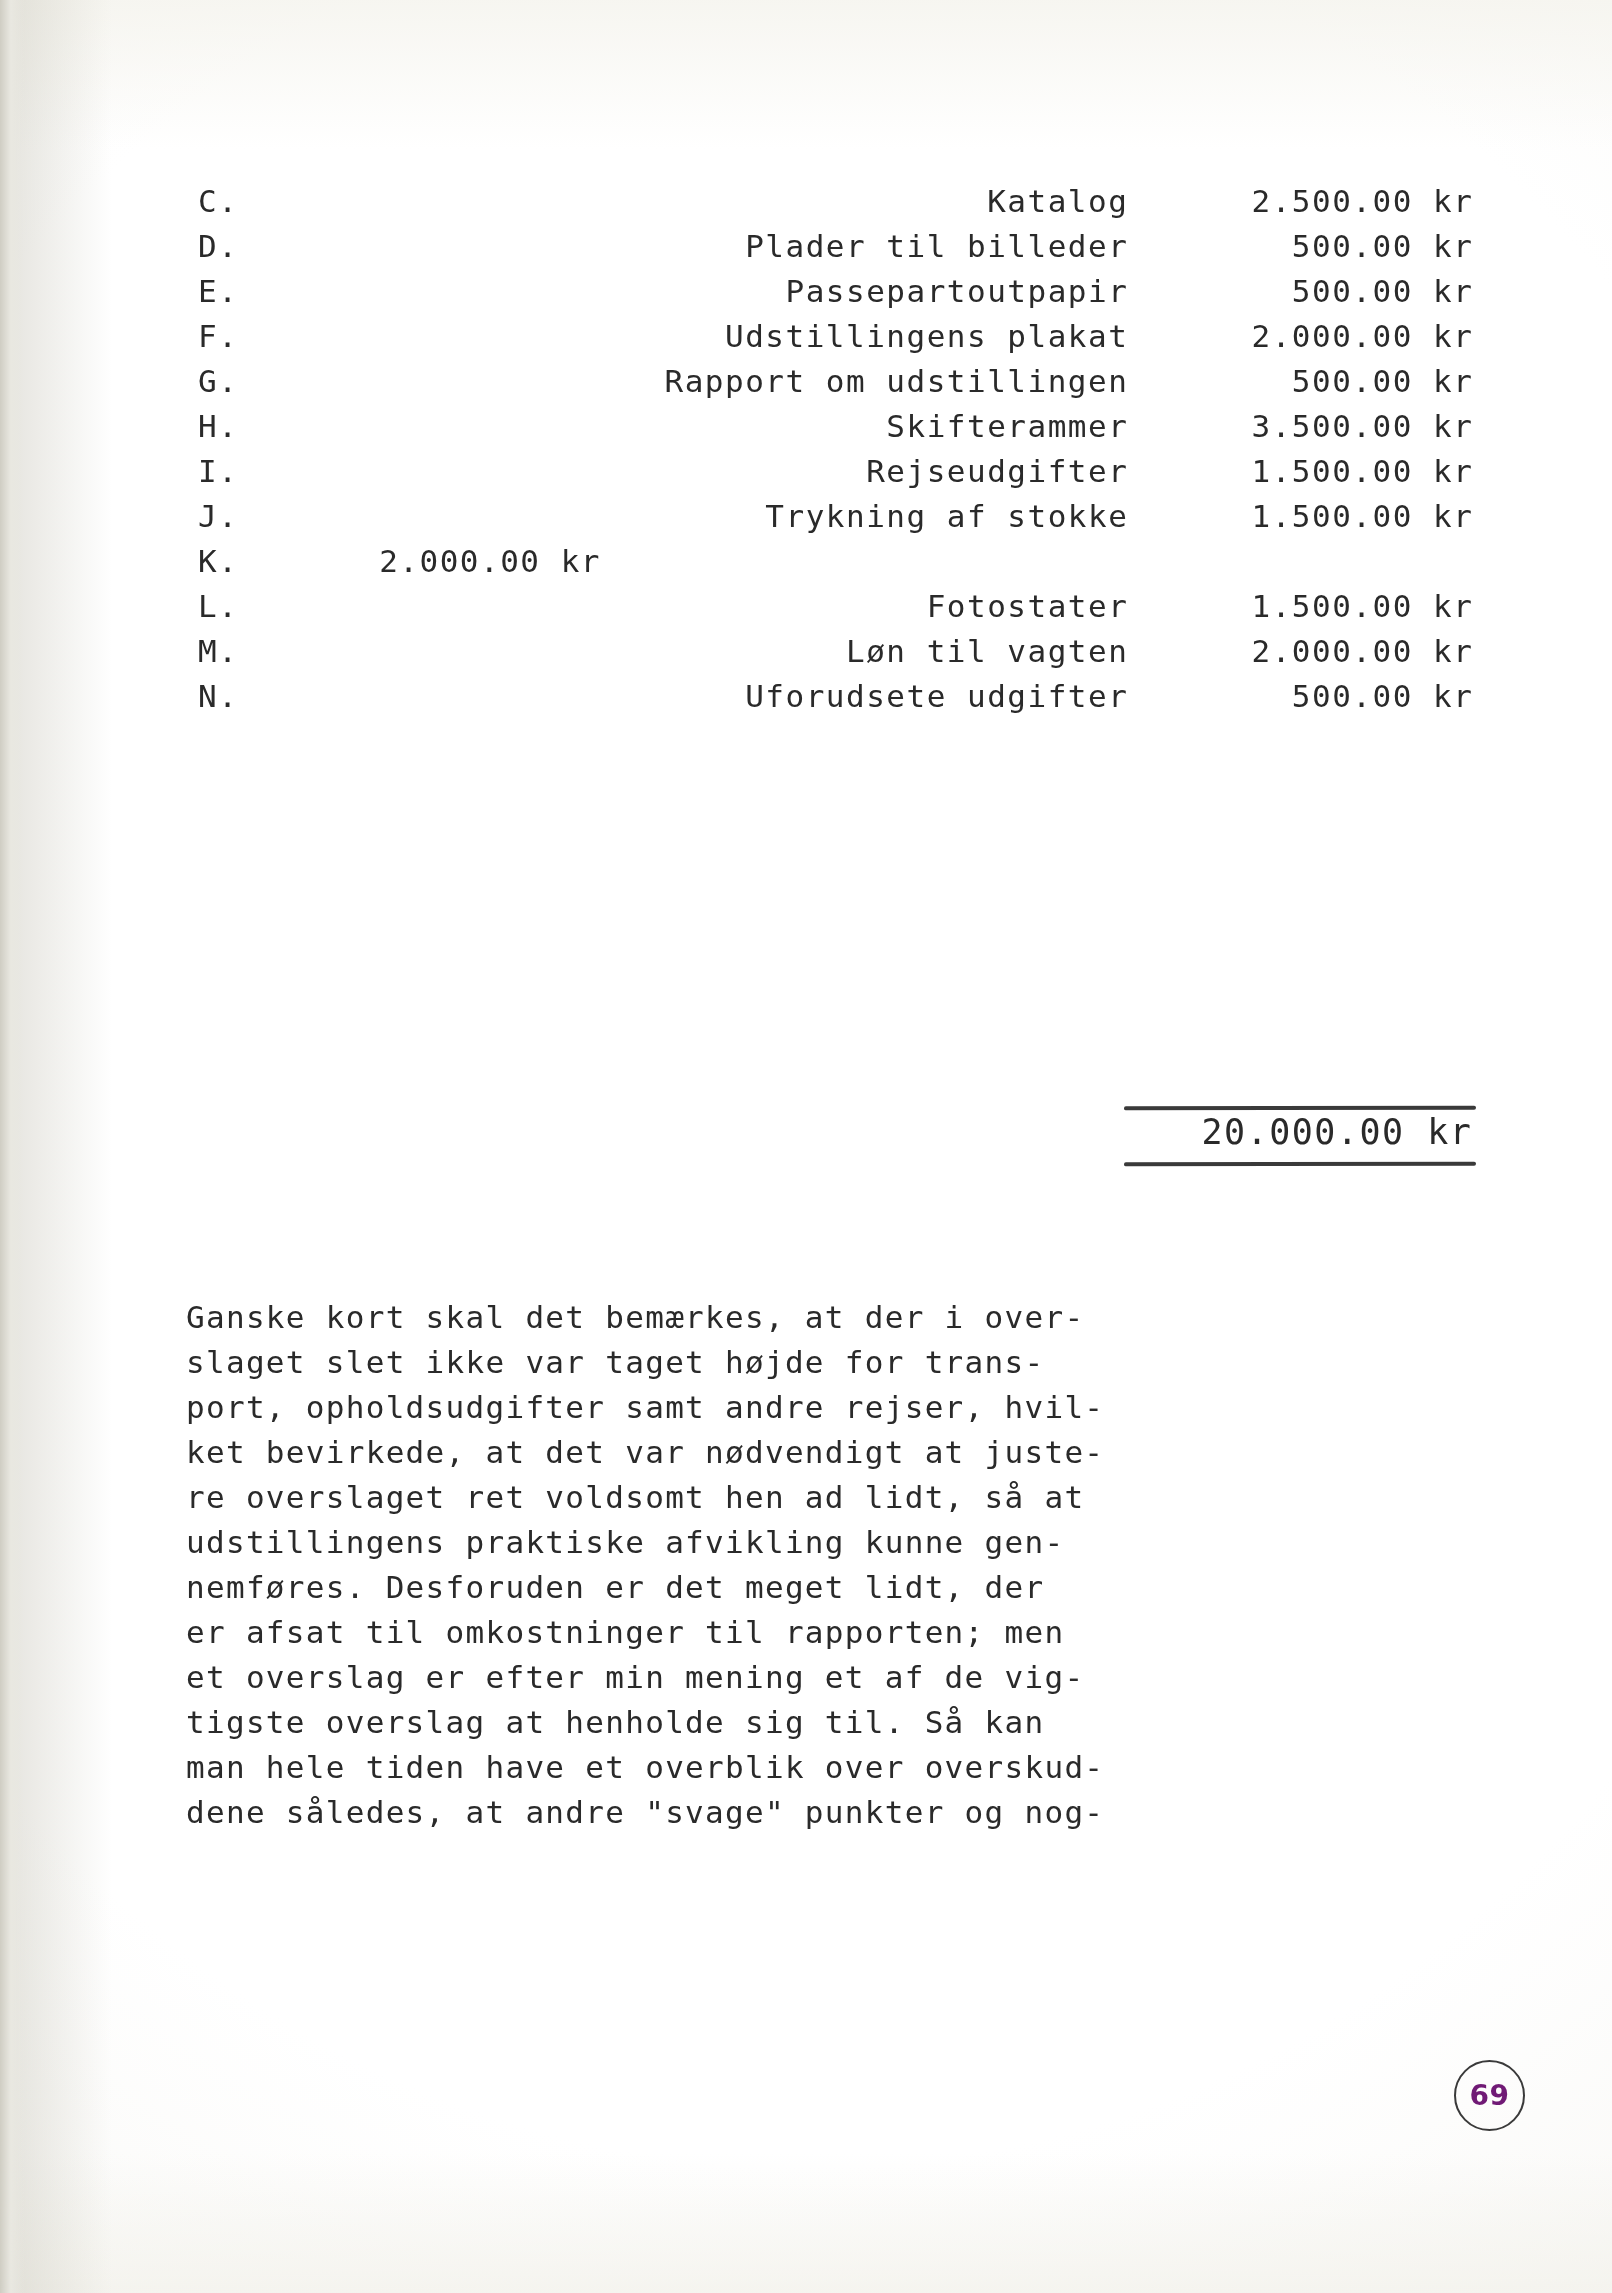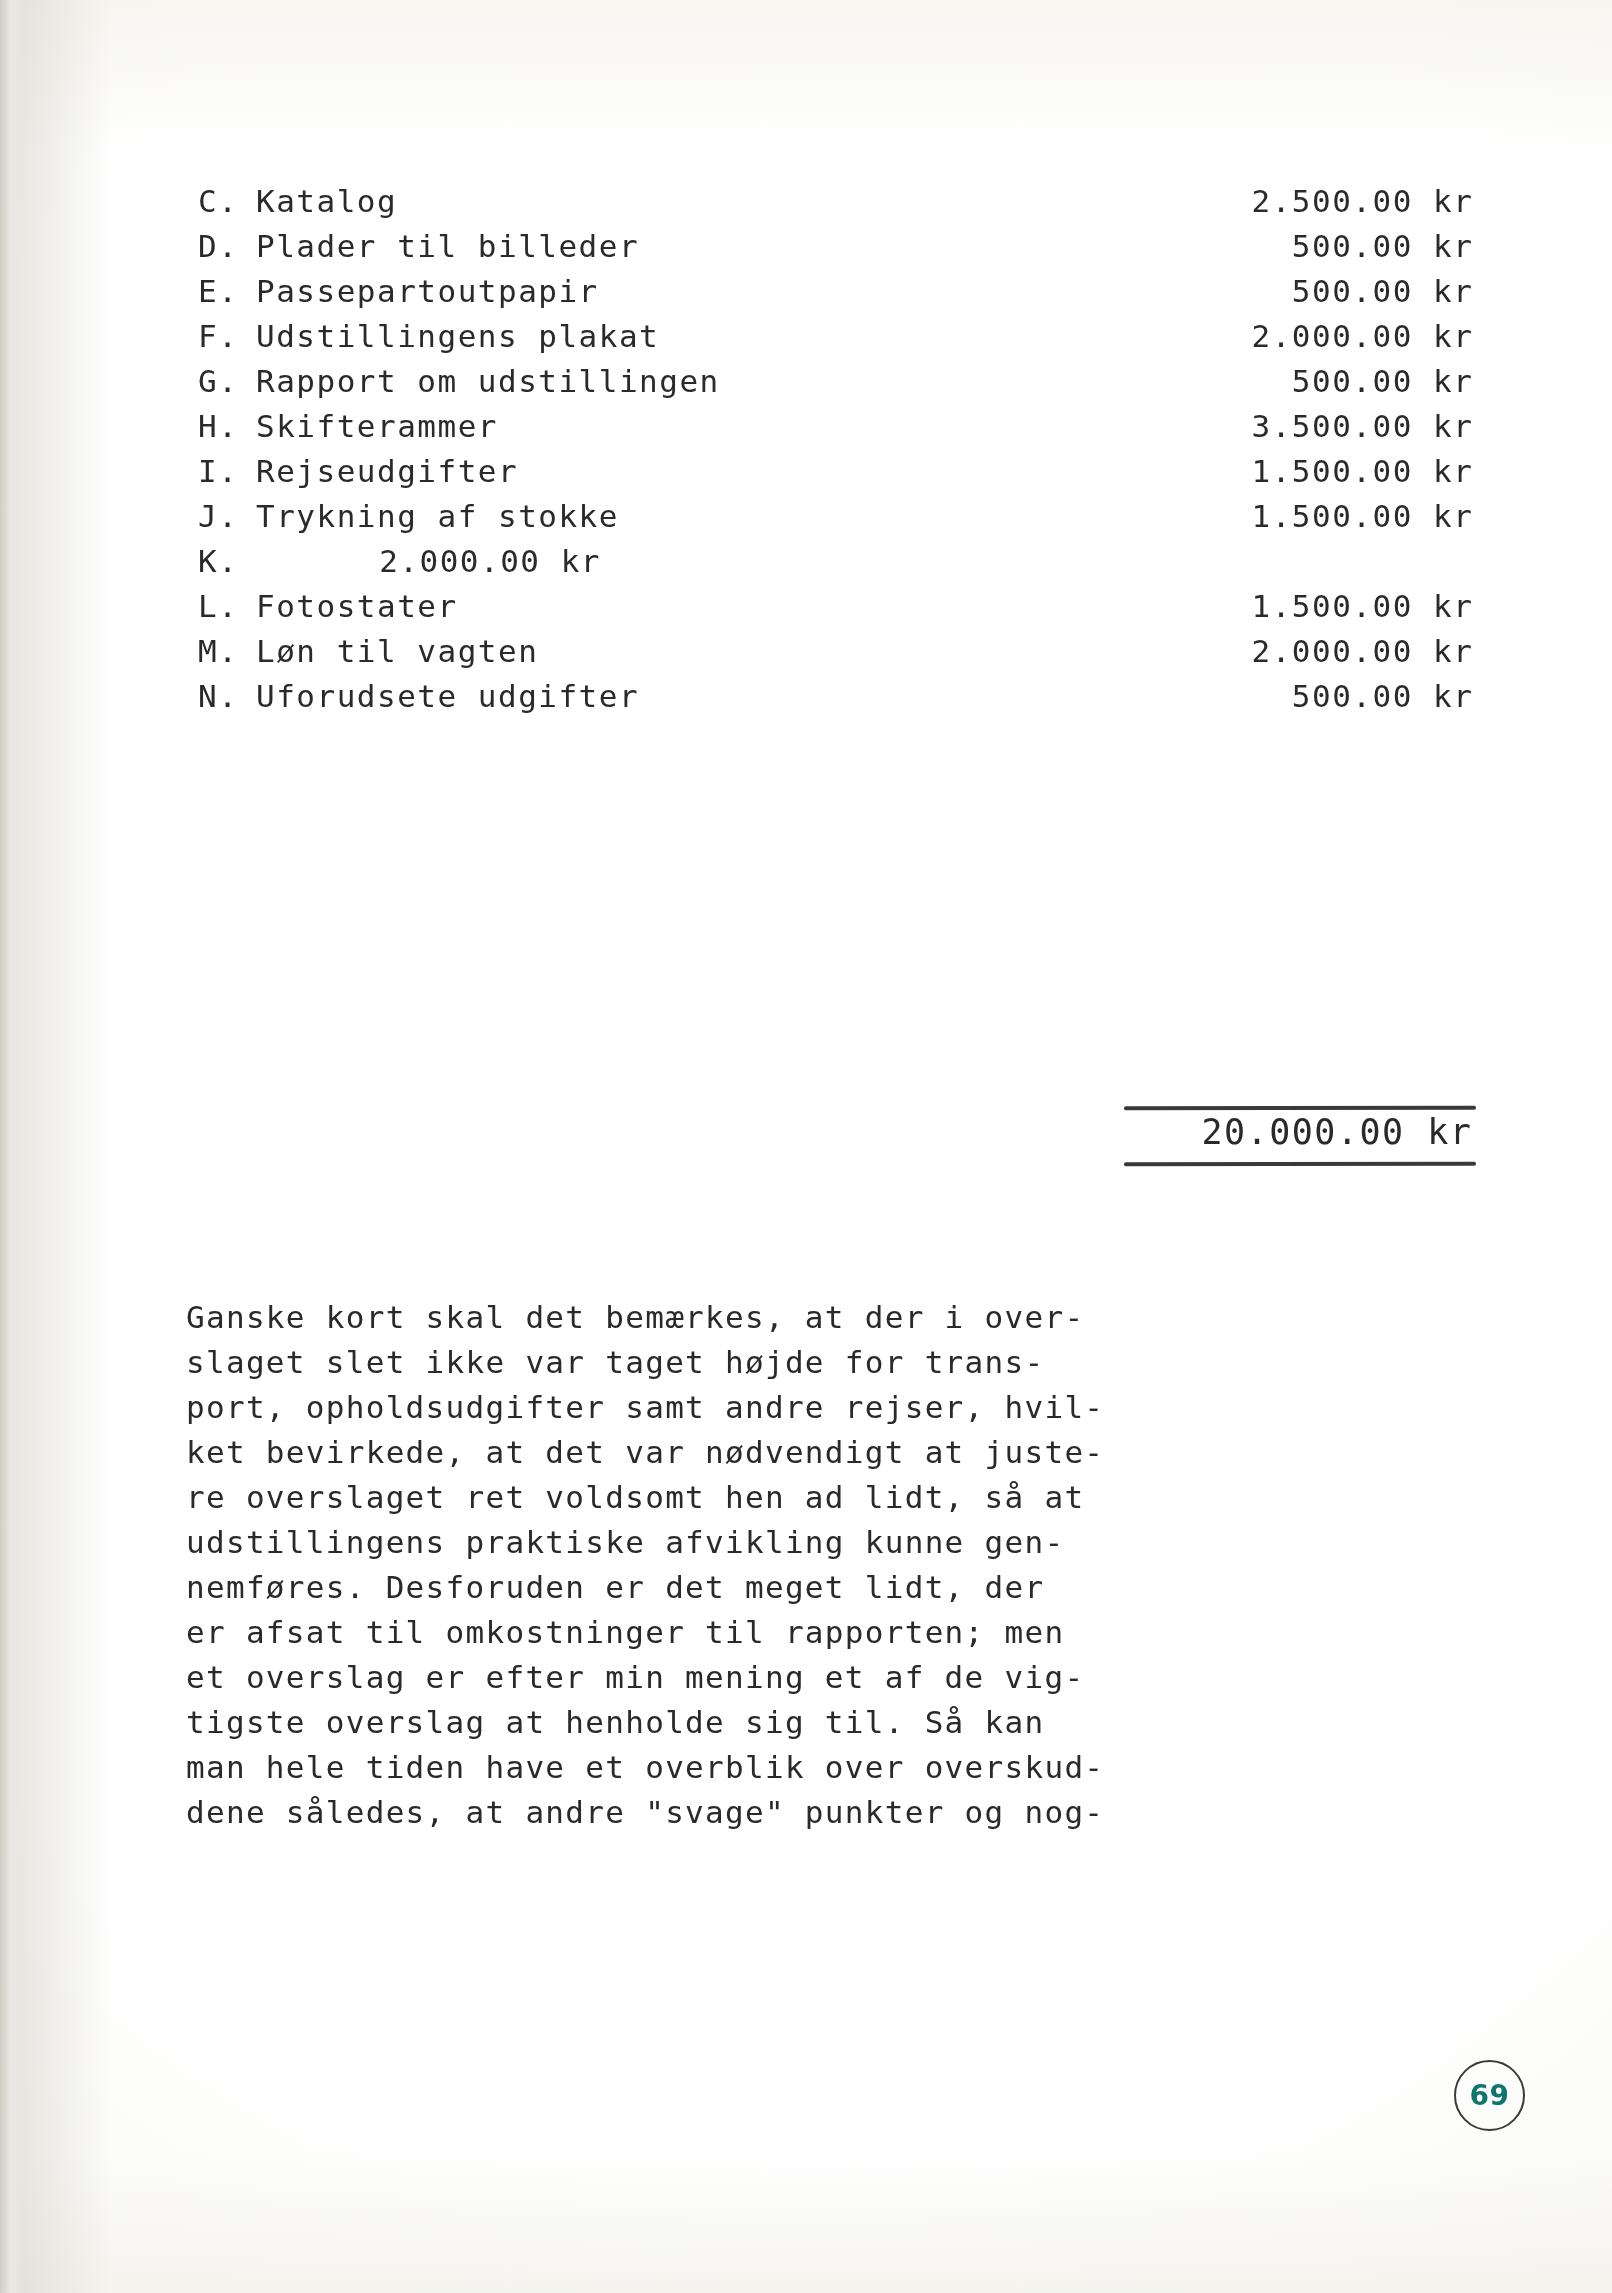--- a/index.html
+++ b/index.html
@@ -64,20 +64,21 @@
 
   .row-key {
     width: 58px;
     flex: 0 0 58px;
     white-space: pre;
   }
 
   .row-label {
     flex: 1 1 auto;
     white-space: pre;
+    text-align: right;
   }
 
   .row-amount {
     flex: 0 0 345px;
     text-align: right;
     white-space: pre;
     padding-right: 3.7px;
   }
 
   .total-block {
@@ -135,21 +136,21 @@
     height: 67px;
     border: 2.8px solid #3a3a3a;
     border-radius: 50%;
     display: flex;
     align-items: center;
     justify-content: center;
     font-size: 28px;
     font-weight: bold;
     letter-spacing: 0.5px;
     font-family: "DejaVu Sans", "Liberation Sans", sans-serif;
-    color: #0f766e;
+    color: #701a75;
   }
 </style>
 </head>
 <body>
 
 <div class="page">
   <div class="scan-tint"></div>
   <div class="scan-edge-left"></div>
 
   <div class="content">

